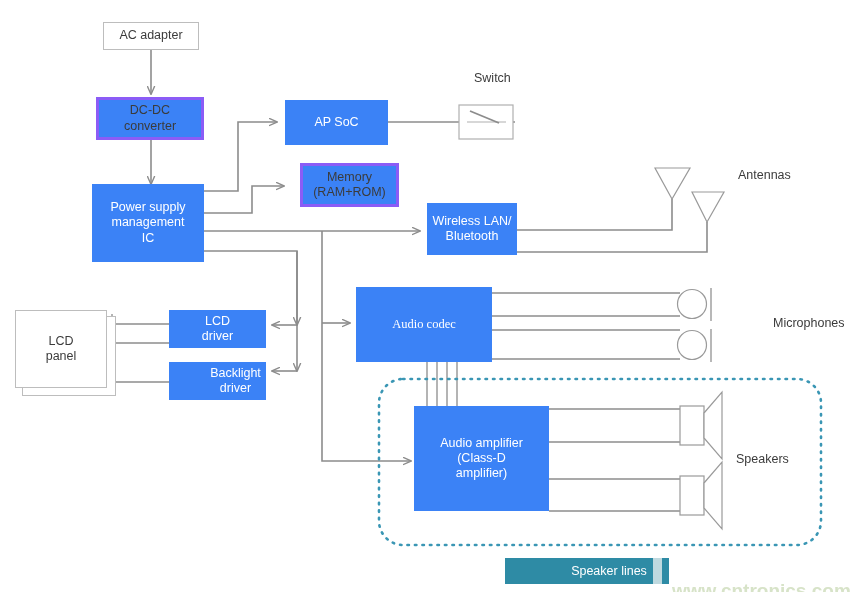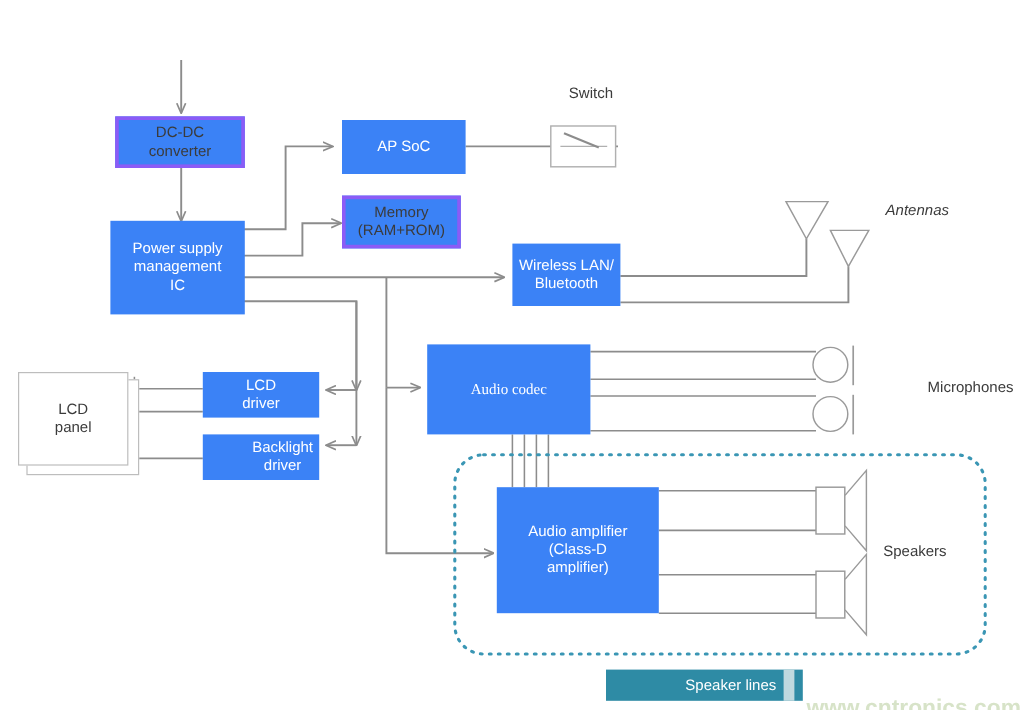--- a/index.html
+++ b/index.html
@@ -175,37 +175,40 @@
 
       <path d="M112,314 L112,324" stroke-width="1.3"></path>
       <path d="M112,343 L112,353" stroke-width="1.3"></path>
 
       <rect x="379" y="379" width="442" height="166" rx="24" ry="24" fill="none" stroke="#3a96b4" stroke-width="2.6" stroke-dasharray="1.5 6" stroke-linecap="round"></rect>
     </g>
   </svg>
 
   <div class="lcd-shadow" style="left:22px; top:316px; width:92px; height:78px;"></div>
 
+  <div class="node white" style="left:103px; top:22px; width:96px; height:28px;">
+    <span>AC adapter</span>
+  </div>
 
   <div class="node light" style="left:96px; top:97px; width:108px; height:43px;">
     <span>DC-DC
 converter</span>
   </div>
 
   <div class="node dark" style="left:92px; top:184px; width:112px; height:78px;">
     <span>Power supply
 management
 IC</span>
   </div>
 
   <div class="node dark" style="left:285px; top:100px; width:103px; height:45px;">
     <span>AP SoC</span>
   </div>
 
-  <div class="node light" style="left:285px; top:163px; width:99px; height:44px;">
+  <div class="node light" style="left:300px; top:163px; width:99px; height:44px;">
     <span>Memory
 (RAM+ROM)</span>
   </div>
 
   <div class="node dark" style="left:427px; top:203px; width:90px; height:52px;">
     <span>Wireless LAN/
 Bluetooth</span>
   </div>
 
   <div class="node dark" style="left:356px; top:287px; width:136px; height:75px;font-family:Liberation Serif, serif;">
@@ -230,21 +233,21 @@
 
   <div class="node dark" style="left:169px; top:362px; width:97px; height:38px;padding-left:36px;">
     <span>Backlight
 driver</span>
   </div>
 
   <div class="label" style="left:474px; top:71px;">
     <span>Switch</span>
   </div>
 
-  <div class="label" style="left:738px; top:168px;font-style:italic;">
+  <div class="label" style="left:738px; top:168px;">
     <span>Antennas</span>
   </div>
 
   <div class="label" style="left:729px; top:316px;margin-left:44px;">
     <span>Microphones</span>
   </div>
 
   <div class="label" style="left:736px; top:452px;">
     <span>Speakers</span>
   </div>

